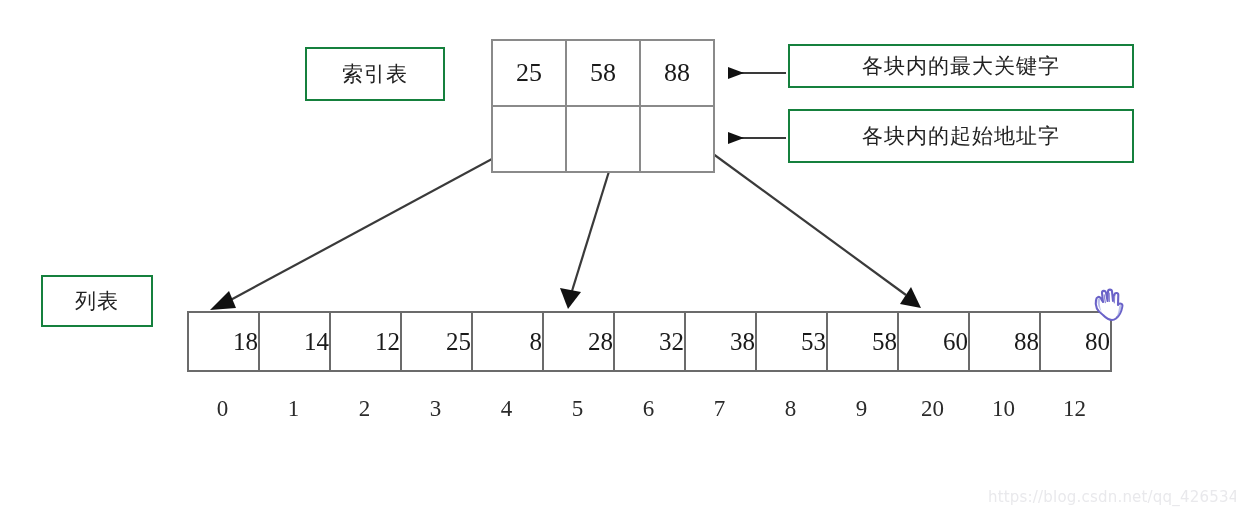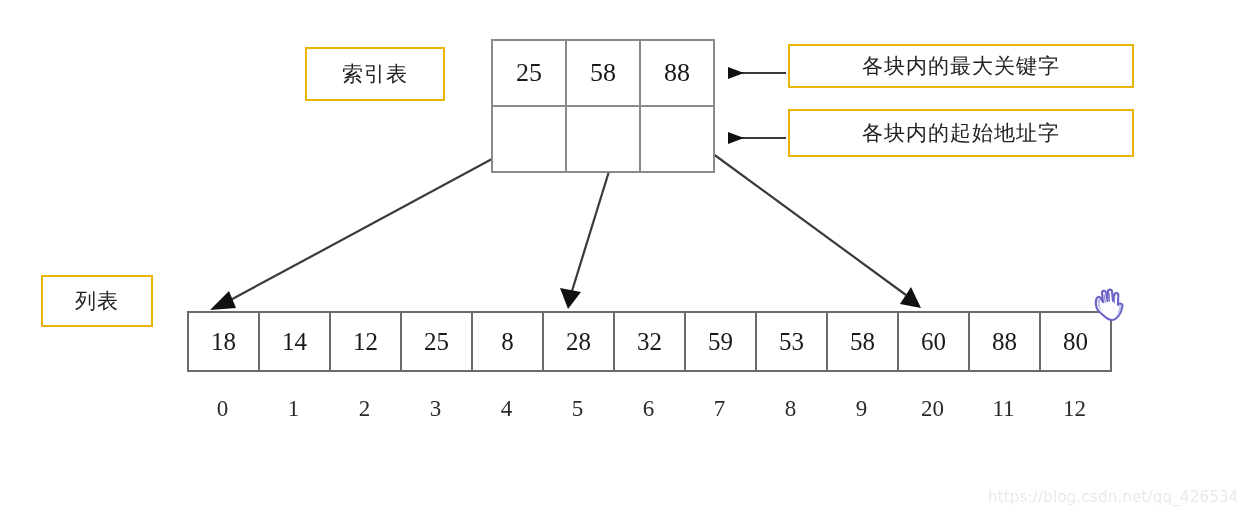--- a/index.html
+++ b/index.html
@@ -27,21 +27,21 @@
     top: 0;
     width: 1236px;
     height: 516px;
     pointer-events: none;
   }
 
   
   .label-box {
     position: absolute;
     box-sizing: border-box;
-    border: 2px solid #eab308;
+    border: 2px solid #15803d;
     background: #ffffff;
     display: flex;
     align-items: center;
     justify-content: center;
     font-family: "DejaVu Sans", "Liberation Sans", sans-serif;
     color: #222222;
     letter-spacing: 1px;
   }
   #label-index-table {
     left: 305px;
@@ -61,21 +61,21 @@
     left: 788px;
     top: 44px;
     width: 346px;
     height: 44px;
     font-size: 21px;
   }
   #label-start-addr {
     left: 788px;
     top: 109px;
     width: 346px;
-    height: 48px;
+    height: 54px;
     font-size: 21px;
   }
 
   
   #index-table {
     position: absolute;
     left: 491px;
     top: 39px;
     border-collapse: collapse;
   }
@@ -97,21 +97,21 @@
   #list-table {
     position: absolute;
     left: 187px;
     top: 311px;
     border-collapse: collapse;
   }
   #list-table td {
     width: 69px;
     height: 57px;
     border: 2px solid #6b6b6b;
-    text-align: center;
+    text-align: right;
     vertical-align: middle;
     font-size: 25px;
     background: #ffffff;
     padding: 0;
   }
 
   
   #index-numbers {
     position: absolute;
     left: 187px;
@@ -214,21 +214,21 @@
   <table id="list-table">
     <tbody>
       <tr>
         <td>18</td>
         <td>14</td>
         <td>12</td>
         <td>25</td>
         <td>8</td>
         <td>28</td>
         <td>32</td>
-        <td>59</td>
+        <td>38</td>
         <td>53</td>
         <td>58</td>
         <td>60</td>
         <td>88</td>
         <td>80</td>
       </tr>
     </tbody>
   </table>
 
   <div id="index-numbers">
@@ -236,21 +236,21 @@
     <div class="idx">1</div>
     <div class="idx">2</div>
     <div class="idx">3</div>
     <div class="idx">4</div>
     <div class="idx">5</div>
     <div class="idx">6</div>
     <div class="idx">7</div>
     <div class="idx">8</div>
     <div class="idx">9</div>
     <div class="idx">20</div>
-    <div class="idx">11</div>
+    <div class="idx">10</div>
     <div class="idx">12</div>
   </div>
 
   <svg id="hand-cursor" viewBox="0 0 42 42" width="42" height="42">
     <g>
       <path d="M13 30 C7 26 5 20 6 15 C6.5 12 9 11 10.5 13 L13 17
                L12 8 C11.8 5.5 15.5 5 16 7.6 L17.6 16
                L18 6.5 C18.1 4 21.7 4 22 6.4 L23 16
                L24.5 9.5 C25 7.2 28.4 7.6 28.3 10
                L28 20 C29.5 17.5 33 18.5 32.3 21.5

